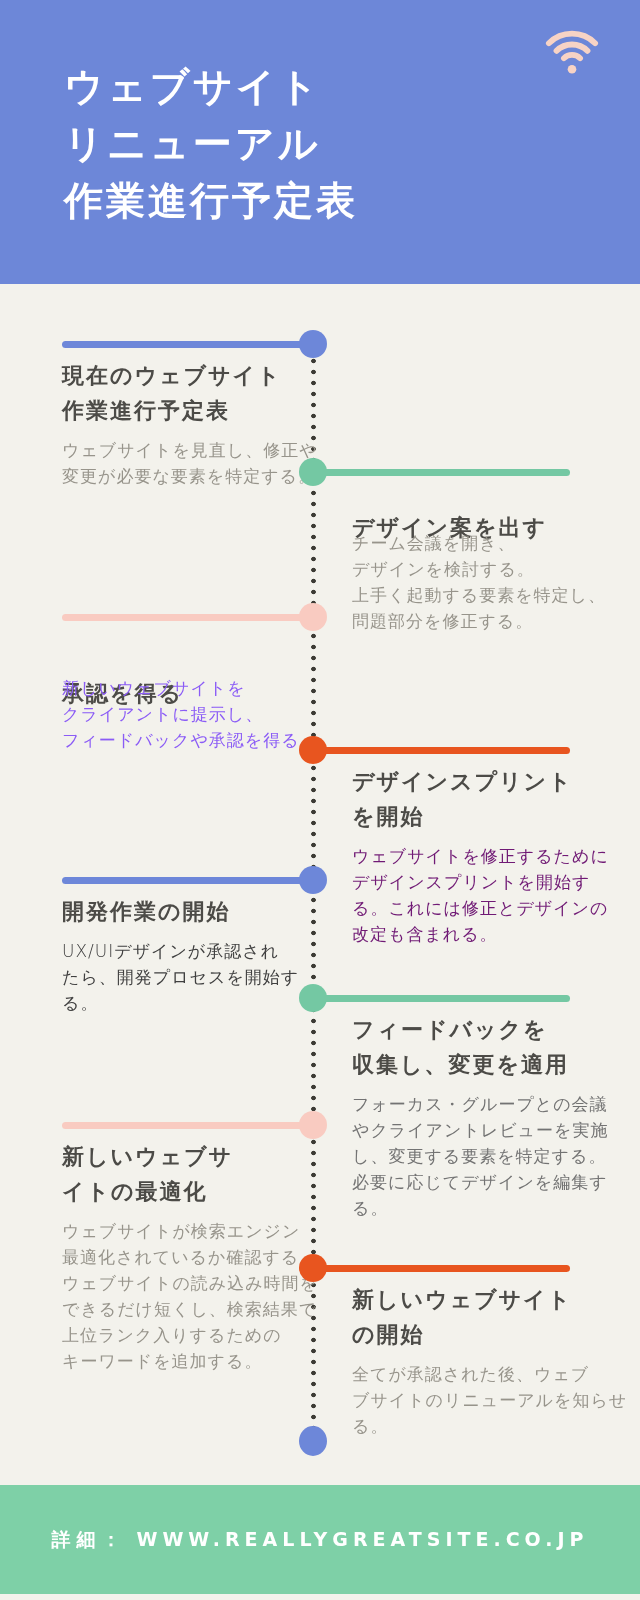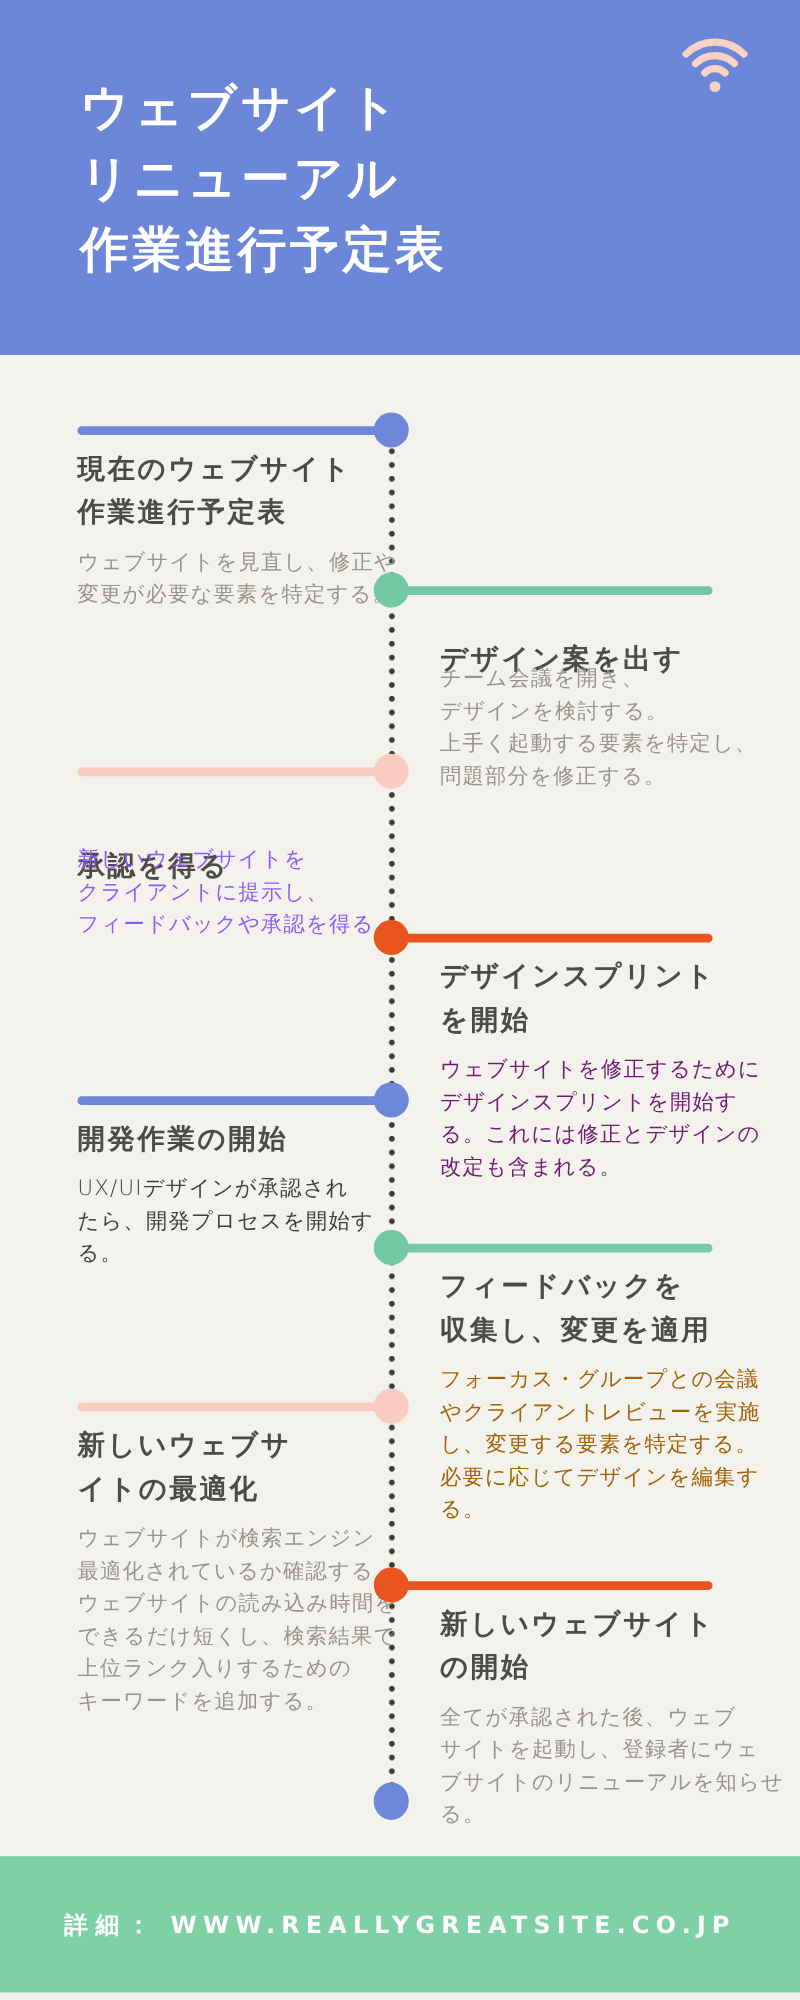--- a/index.html
+++ b/index.html
@@ -123,21 +123,21 @@
           <span class="b-line">る。</span>
         </div>
       </div>
       <div class="item right" style="top: 995px;">
         <div class="item-line" style="background: rgb(116, 200, 163);"></div>
         <div class="t-dot" style="background: rgb(116, 200, 163);"></div>
         <div class="item-title" style="color: rgb(76, 75, 71);">
           <span class="t-line">フィードバックを</span>
           <span class="t-line">収集し、変更を適用</span>
         </div>
-        <div class="item-body" style="color: #a16207; top: 96px;">
+        <div class="item-body" style="color: #737373; top: 96px;">
           <span class="b-line">フォーカス・グループとの会議</span>
           <span class="b-line">やクライアントレビューを実施</span>
           <span class="b-line">し、変更する要素を特定する。</span>
           <span class="b-line">必要に応じてデザインを編集す</span>
           <span class="b-line">る。</span>
         </div>
       </div>
       <div class="item left" style="top: 1122px;">
         <div class="item-line" style="background: rgb(249, 203, 193);"></div>
         <div class="t-dot" style="background: rgb(249, 203, 193);"></div>
@@ -156,21 +156,20 @@
       </div>
       <div class="item right" style="top: 1265px;">
         <div class="item-line" style="background: rgb(232, 85, 31);"></div>
         <div class="t-dot" style="background: rgb(232, 85, 31);"></div>
         <div class="item-title" style="color: rgb(76, 75, 71);">
           <span class="t-line">新しいウェブサイト</span>
           <span class="t-line">の開始</span>
         </div>
         <div class="item-body" style="color: rgb(151, 148, 139); top: 96px;">
           <span class="b-line">全てが承認された後、ウェブ</span>
-          <span class="b-line">サイトを起動し、登録者にウェ</span>
           <span class="b-line">ブサイトのリニューアルを知らせ</span>
           <span class="b-line">る。</span>
         </div>
       </div>
     </div>
   <div class="end-dot" style="background: rgb(109, 135, 217);"></div>
 
   <div class="footer" style="background: rgb(126, 208, 167);">
     <div class="footer-text" style="color: rgb(255, 255, 255);">
       <span class="footer-label">詳細：</span><span>WWW.REALLYGREATSITE.CO.JP</span>

